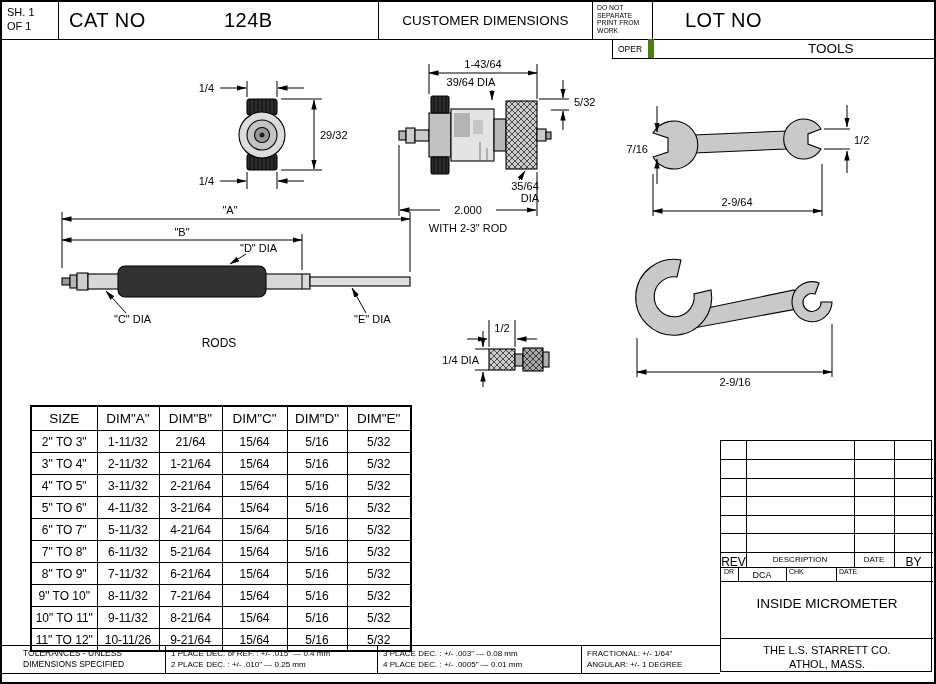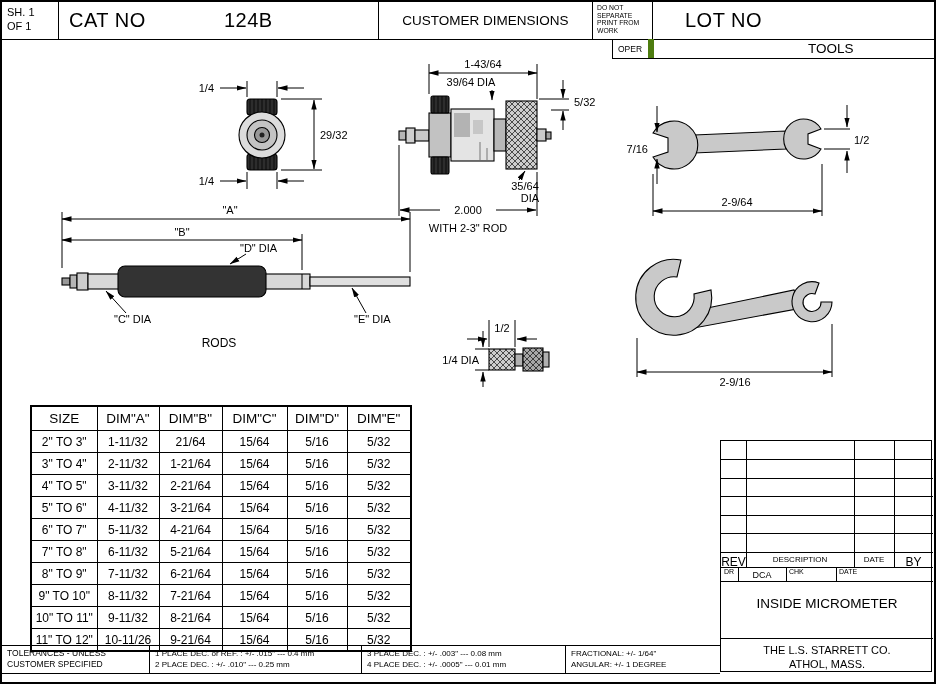--- a/index.html
+++ b/index.html
@@ -27,21 +27,21 @@
   table.size th, table.size td { border:1px solid #000; text-align:center; padding:0; overflow:hidden; white-space:nowrap; }
   table.size th { height:23px; font-size:13.5px; font-weight:normal; }
   table.size td { height:21px; font-size:12px; }
 
   
   .tblock { position:absolute; left:718px; top:438px; width:212px; height:232px; border:1px solid #000; box-sizing:border-box; }
   .tb-txt { position:absolute; text-align:center; }
 
   
   .tol { position:absolute; left:0; top:643px; width:718px; height:29px; box-sizing:border-box;
-         border-top:1px solid #000; border-bottom:1px solid #000; display:flex; }
+         border-top:1px solid #000; border-bottom:1px solid #000; display:flex;padding-left:16px; }
   .tol .cell { box-sizing:border-box; border-right:1px solid #000; padding:2px 4px 0 5px; }
   .tol .cell div { white-space:nowrap; }
 </style>
 </head>
 <body>
 
 <div class="page">
 
   <svg class="draw" width="932" height="680" viewBox="0 0 932 680">
     <defs>
@@ -366,21 +366,21 @@
     <span class="abs" style="left:118px;top:127px;font-size:7px;">DATE</span>
 
     <span class="tb-txt" style="left:0;top:155px;width:212px;font-size:13.5px;">INSIDE MICROMETER</span>
     <span class="tb-txt" style="left:0;top:203px;width:212px;font-size:11px;">THE L.S. STARRETT CO.</span>
     <span class="tb-txt" style="left:0;top:217px;width:212px;font-size:11px;">ATHOL, MASS.</span>
   </div>
 
   <div class="tol">
     <div class="cell" style="width:148px;font-size:8.5px;line-height:11px;">
       <div>TOLERANCES - UNLESS</div>
-      <div>CUSTOMER SPECIFIED</div>
+      <div>DIMENSIONS SPECIFIED</div>
     </div>
     <div class="cell" style="width:212px;font-size:8px;line-height:11px;">
       <div>1 PLACE DEC. or REF. : +/- .015" --- 0.4 mm</div>
       <div>2 PLACE DEC. : +/- .010" --- 0.25 mm</div>
     </div>
     <div class="cell" style="width:204px;font-size:8px;line-height:11px;">
       <div>3 PLACE DEC. : +/- .003" --- 0.08 mm</div>
       <div>4 PLACE DEC. : +/- .0005" --- 0.01 mm</div>
     </div>
     <div class="cell" style="flex:1;border-right:none;font-size:8px;line-height:11px;">

